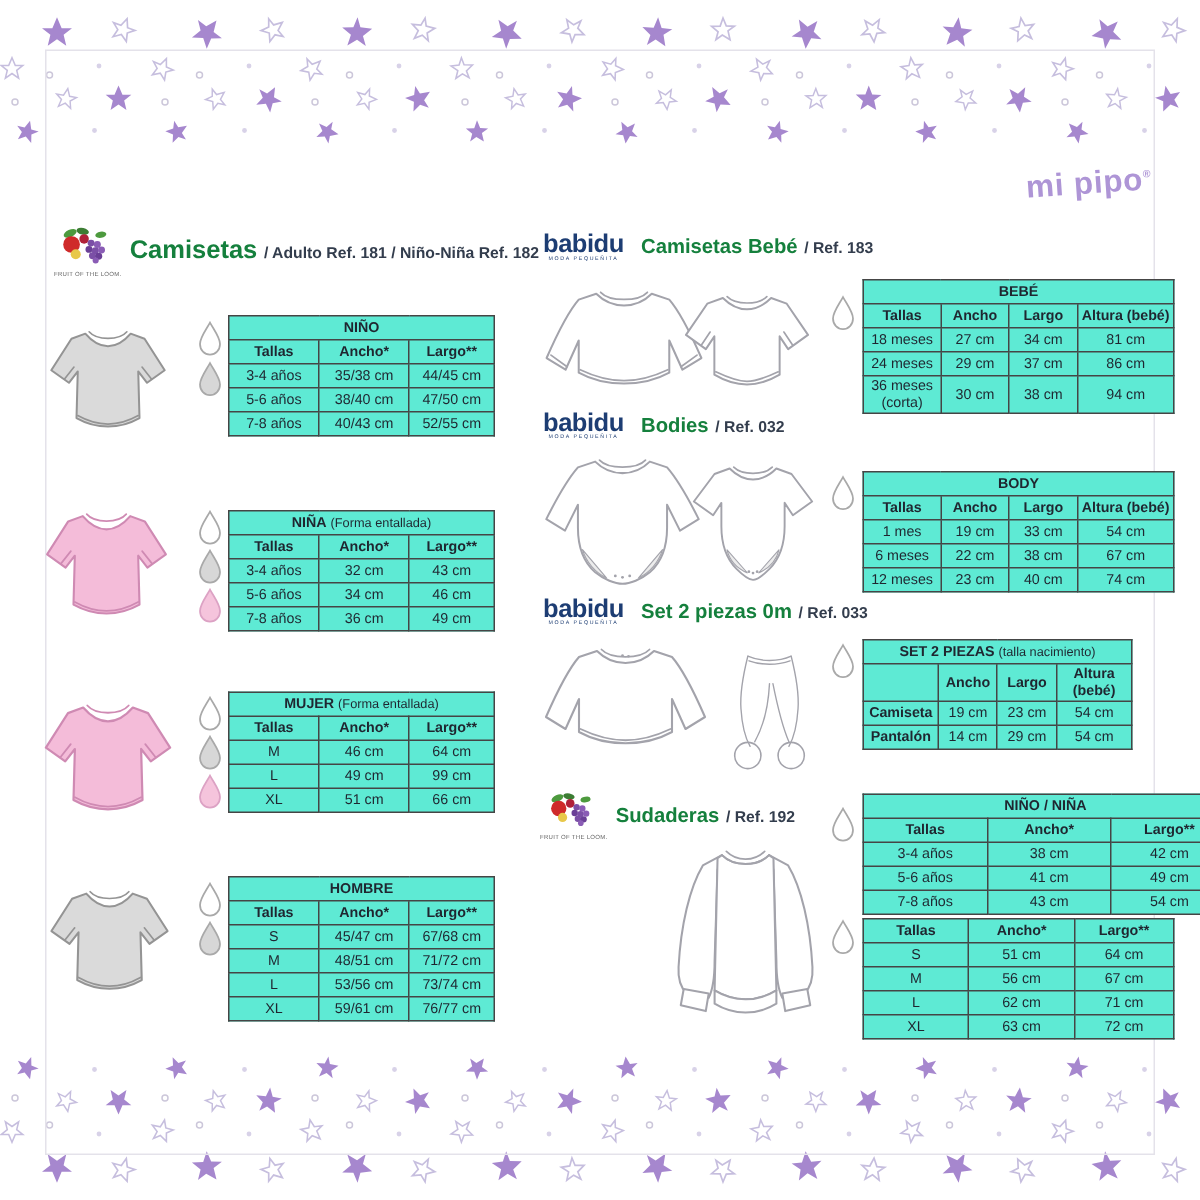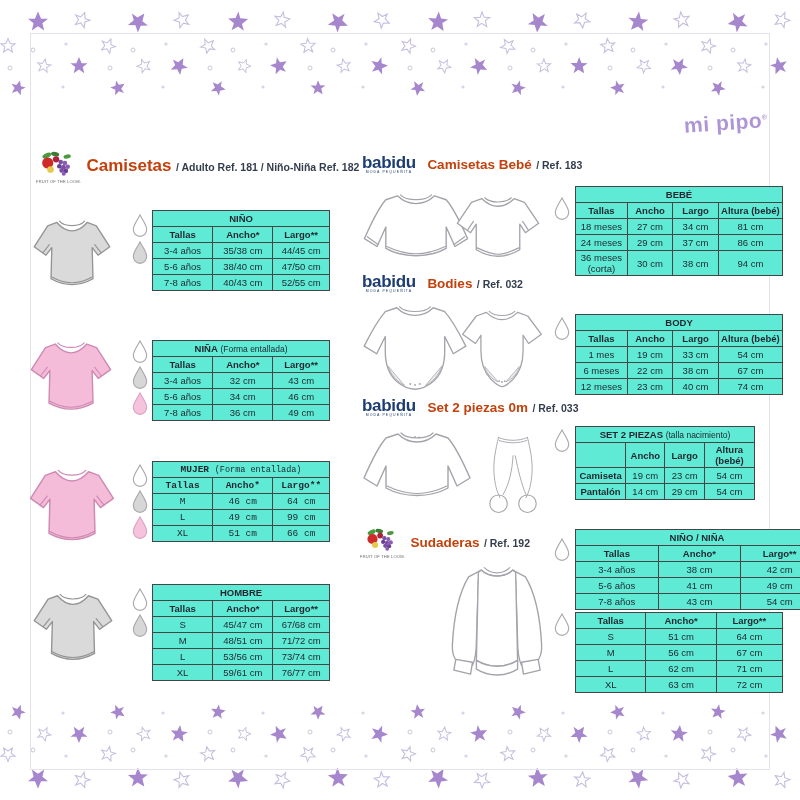--- a/index.html
+++ b/index.html
@@ -10,21 +10,21 @@
   .band.bottom{top:700px;transform:scaleY(-1);}
   .star-f{fill:#a687ce;stroke:none;}
   .star-o{fill:#fff;stroke:#c6bede;stroke-width:1.4px;}
   .dot-o{fill:#fff;stroke:#ccc7da;stroke-width:1px;}
   .dot-f{fill:#d8d2e8;}
   .frame{position:absolute;left:30px;top:33px;width:738px;height:735px;border:1px solid #e4e2ea;}
   .mipipo{position:absolute;left:684px;top:110px;width:110px;font-size:21px;font-weight:bold;
           color:#ae95d6;transform:rotate(-4deg);letter-spacing:.5px;}
   .mipipo sup{font-size:7px;}
   .hdr{position:absolute;white-space:nowrap;}
-  .h-pink{color:#c2410c;font-weight:bold;text-align:center;}
+  .h-pink{color:#15803d;font-weight:bold;text-align:center;}
   .h-pink.lg{font-size:17px;}
   .h-pink.md{font-size:13.5px;}
   .h-sub{font-size:10.5px;font-weight:bold;color:#333d4d;}
   .fotl{display:inline-block;vertical-align:middle;width:42px;text-align:center;margin-right:4px;}
   .fotl-txt{font-size:4px;color:#666;letter-spacing:.2px;line-height:4px;}
   .babidu{display:inline-block;vertical-align:middle;text-align:center;margin-right:7px;}
   .babidu-name{font-size:17px;font-weight:bold;color:#1d3d73;line-height:15px;letter-spacing:-.3px;}
   .babidu-tag{font-size:3.5px;color:#1d3d73;letter-spacing:1.1px;}
   .illus{position:absolute;}
   .g-outline{fill:#fff;stroke:#a3a3ab;stroke-width:1.4;stroke-linejoin:round;}
@@ -506,21 +506,21 @@
           <td class="">34 cm</td>
           <td class="">46 cm</td>
         </tr>
         <tr>
           <td class="">7-8 años</td>
           <td class="">36 cm</td>
           <td class="">49 cm</td>
         </tr>
       </tbody>
     </table>
-  <table class="sizetable" style="left:152px;top:461px;width:178px;font-family:Liberation Mono, monospace;">
+  <table class="sizetable" style="left:152px;top:461px;width:178px;">
       <colgroup>
         <col style="width:34%">
         <col style="width:34%">
         <col style="width:32%">
       </colgroup>
       <tbody>
         <tr class="tr-title">
           <td colspan="3"><span class="tt">MUJER</span> <span class="tn">(Forma entallada)</span></td>
         </tr>
         <tr class="tr-head">

